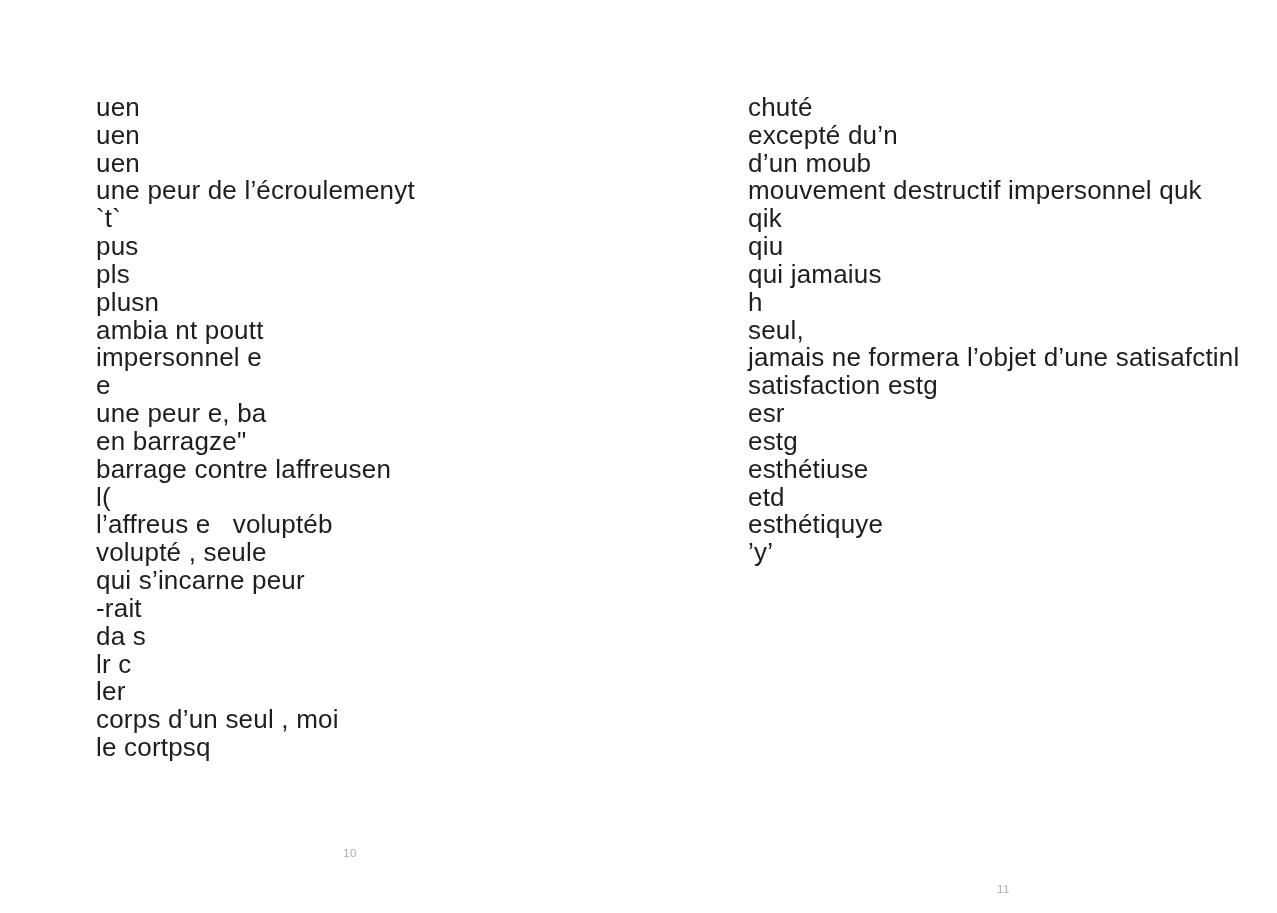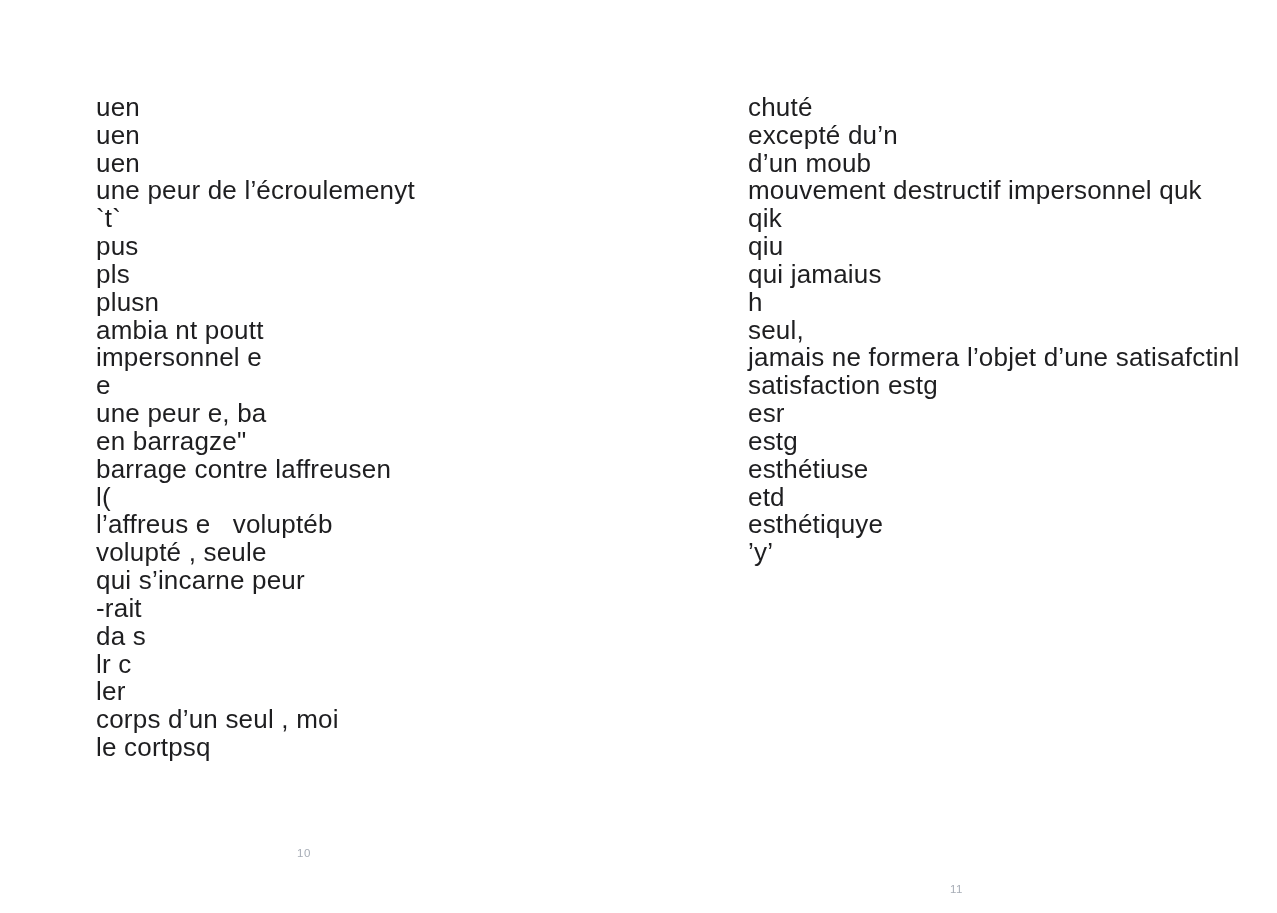--- a/index.html
+++ b/index.html
@@ -34,21 +34,21 @@
     line-height: 27.83px;
     color: #1e1e20;
     letter-spacing: 0.2px;
     white-space: pre;
     font-weight: 400;
   }
   .page-number {
     position: absolute;
     top: 847px;
     width: 60px;
-    text-align: left;
+    text-align: right;
     font-size: 11.5px;
     color: #a7adb6;
     letter-spacing: 0.5px;
   }
   .page-left  .page-number { left: 297px; }
   .page-right .page-number { left: 282px; margin-top: 36px; }
 </style>
 </head>
 <body>
 

